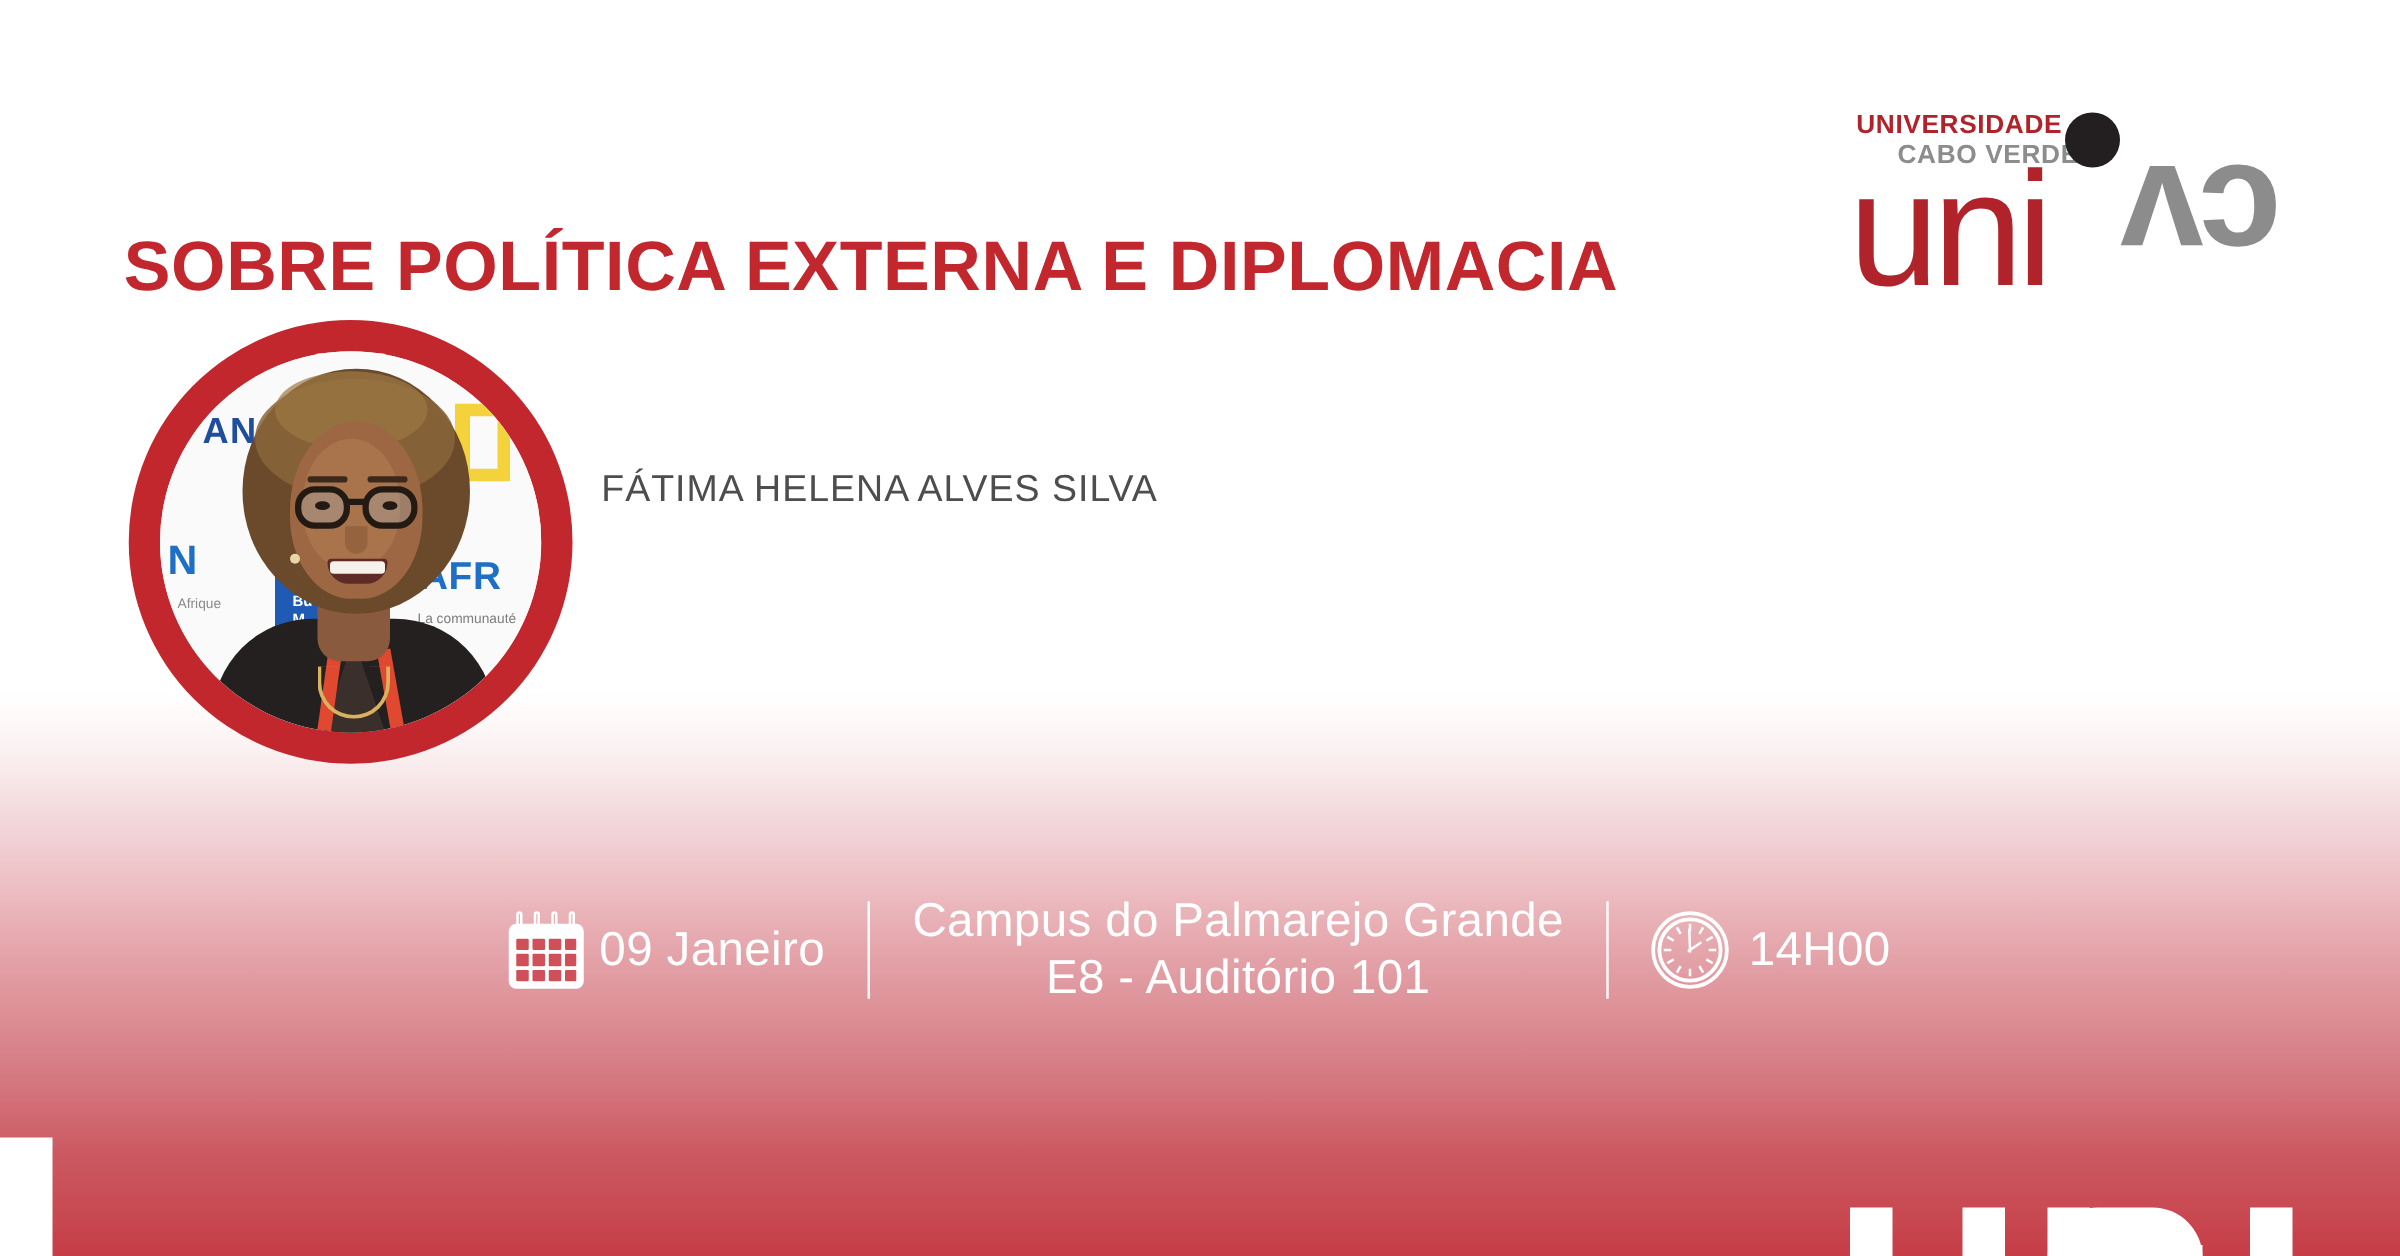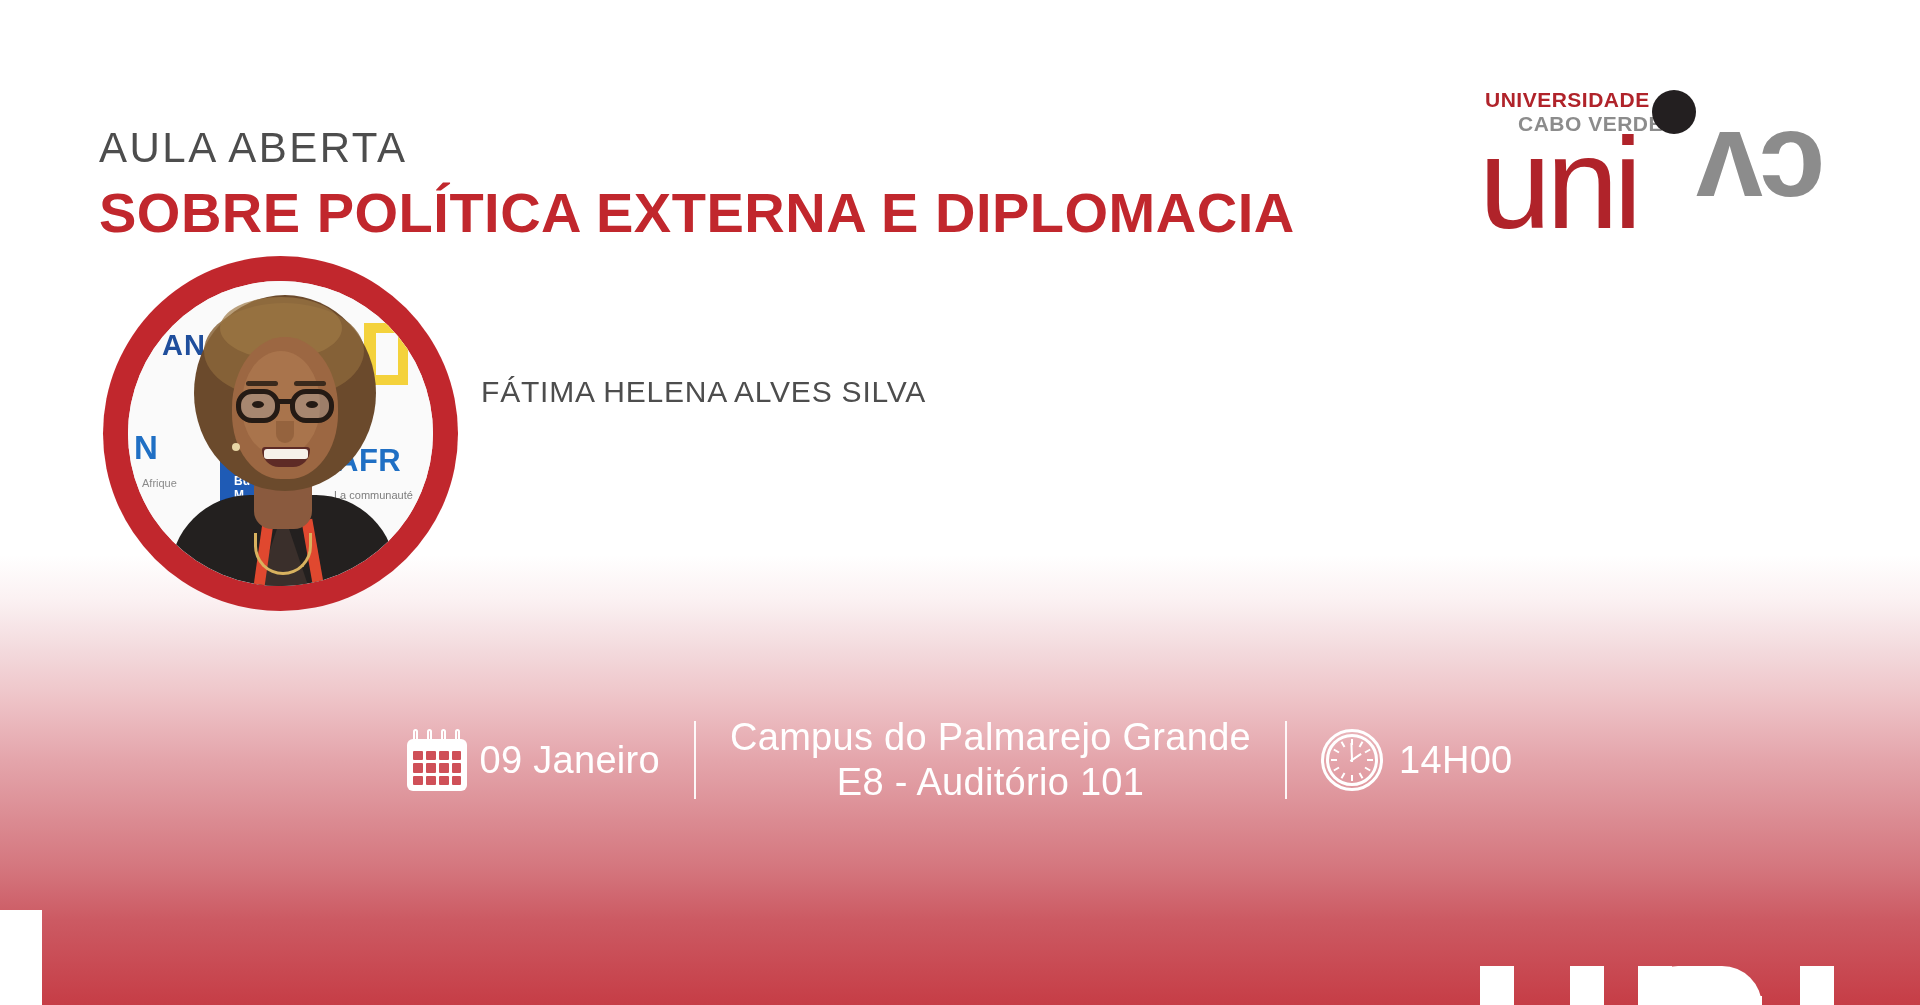--- a/index.html
+++ b/index.html
@@ -390,21 +390,20 @@
   <div class="watermark">
     <div class="wm-letter wm-u-l"></div>
     <div class="wm-letter wm-u-r"></div>
 
     <div class="wm-letter wm-n-t"></div>
     <div class="wm-letter wm-n-l"></div>
     <div class="wm-letter wm-n-r"></div>
     <div class="wm-letter wm-i-s"></div>
   </div>
 
-  <div class="kicker">AULA ABERTA</div>
   <div class="headline">SOBRE POLÍTICA EXTERNA E DIPLOMACIA</div>
 
   <div class="logo">
     <div class="logo-universidade">UNIVERSIDADE</div>
     <div class="logo-cabo">CABO VERDE</div>
     <div class="logo-dot"></div>
     <div class="logo-uni">uni</div>
     <div class="logo-cv">cv</div>
   </div>
 

